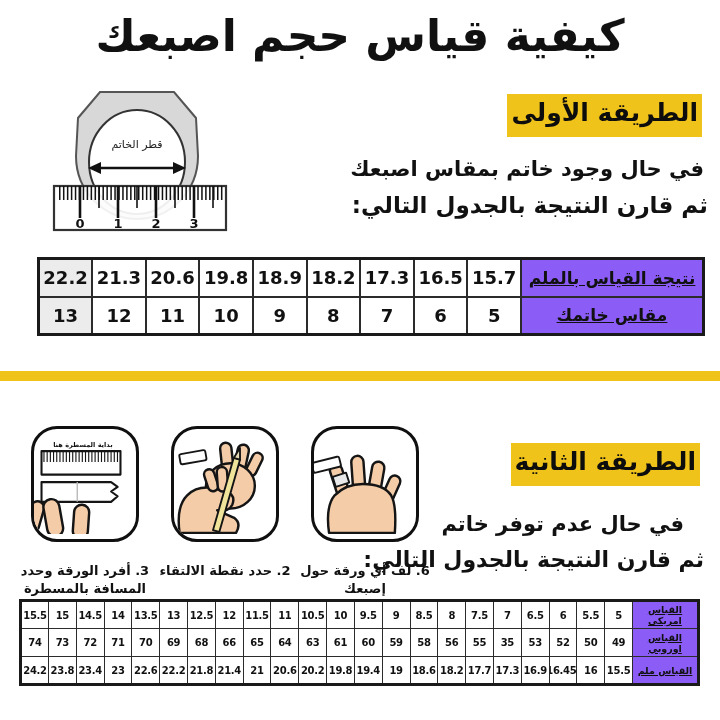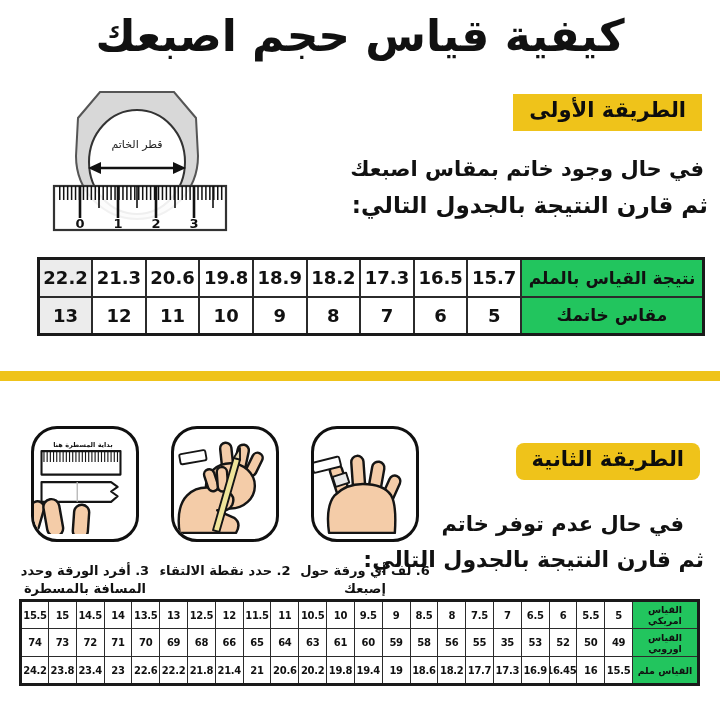--- a/index.html
+++ b/index.html
@@ -6,36 +6,36 @@
   .sheet{
     position:relative;width:720px;height:720px;background:#ffffff;overflow:hidden;
     font-family:"DejaVu Sans","Liberation Sans",sans-serif;color:#111;
   }
   .main-title{
     position:absolute;top:10px;left:0;width:100%;text-align:center;
     font-size:44px;font-weight:bold;direction:rtl;letter-spacing:-1px;
   }
   .method-heading{
     position:absolute;background:#EFC31A;color:#0d0d0d;font-weight:bold;
-    font-size:21px;line-height:1.3;padding:3px 16px 7px;direction:rtl;white-space:nowrap;
+    font-size:25px;line-height:1.3;padding:3px 4px 7px;direction:rtl;white-space:nowrap;
   }
   #m1-heading{top:94px;right:18px;}
-  #m2-heading{top:443px;right:20px;border-radius:8px;}
+  #m2-heading{top:443px;right:20px;}
   .lead{position:absolute;direction:rtl;font-weight:bold;white-space:nowrap;}
   #m1-line1{top:157px;right:16px;font-size:21px;}
   #m1-line2{top:192px;right:12px;font-size:23px;}
   #m2-line1{top:512px;right:36px;font-size:21px;margin-left:9px;}
   #m2-line2{top:547px;right:16px;font-size:22px;}
   .ring-diagram{position:absolute;top:86px;left:34px;width:205px;height:152px;}
   .divider{position:absolute;top:371px;left:0;width:720px;height:10px;background:#EFC31A;}
 
   table.tbl{position:absolute;border-collapse:collapse;direction:rtl;table-layout:fixed;
     text-align:center;font-weight:bold;background:#fff;}
   .tbl th,.tbl td{border:2px solid #2b2b2b;padding:0;overflow:hidden;}
-  .tbl th{background:#22c55e;font-weight:bold;}
+  .tbl th{background:#8b5cf6;font-weight:bold;text-decoration:underline;}
   #table1{top:257px;right:15px;width:668px;border:3px solid #1a1a1a;font-size:18px;}
   #table1 tr{height:38px;}
   #table1 th{width:180px;font-size:17px;}
   #table1 td:last-child{background:#ECECEC;}
   #table2{top:599px;right:20px;width:681px;border:3px solid #1a1a1a;font-size:10px;}
   #table2 tr{height:28px;}
   #table2 th{width:64px;font-size:9.5px;}
   #table2 th,#table2 td{border-width:1.5px;letter-spacing:-0.3px;}
 
   .steps{position:absolute;top:426px;left:20px;width:410px;display:flex;direction:rtl;

